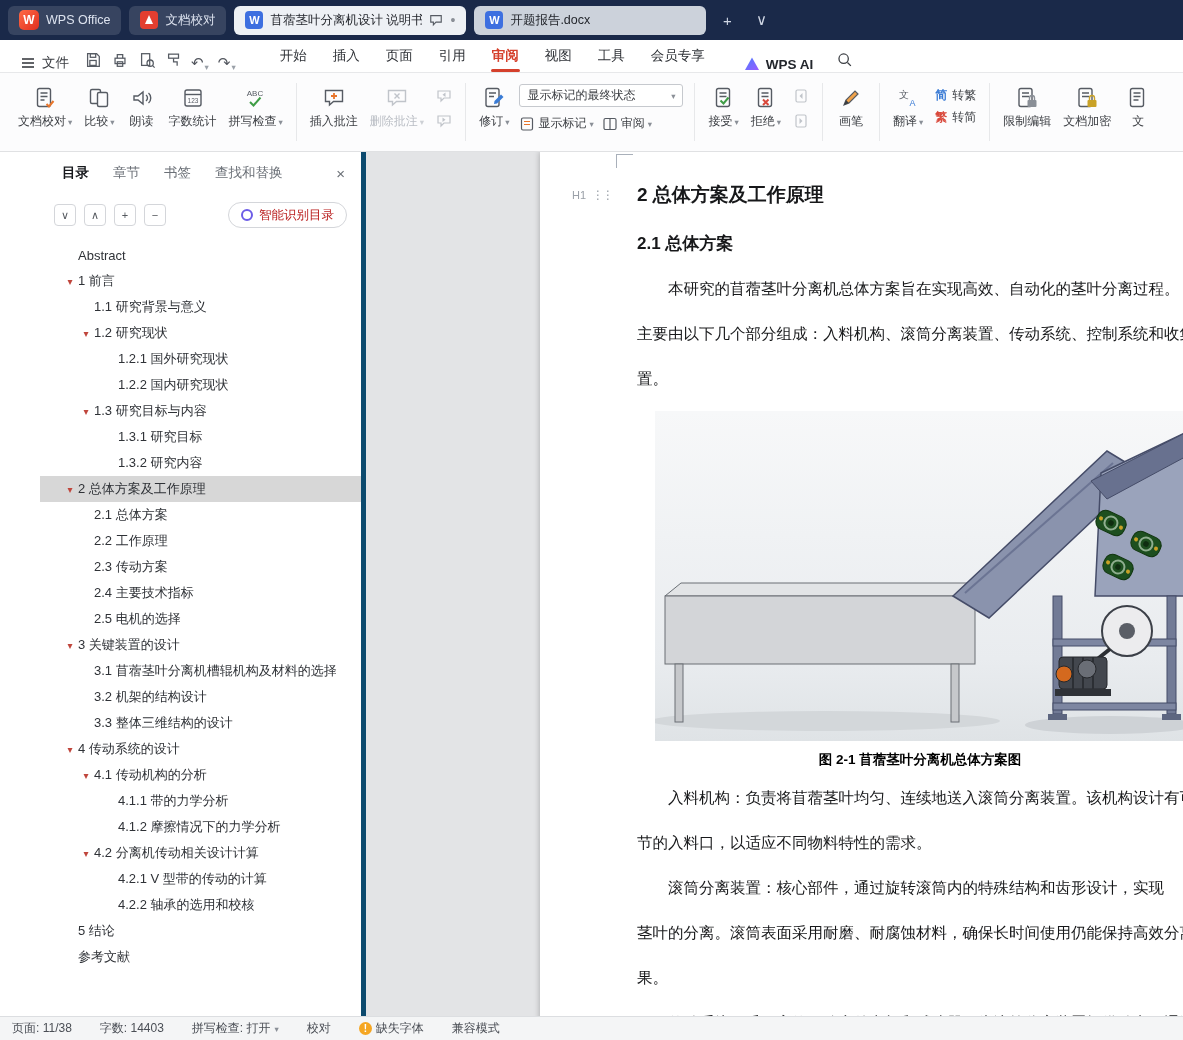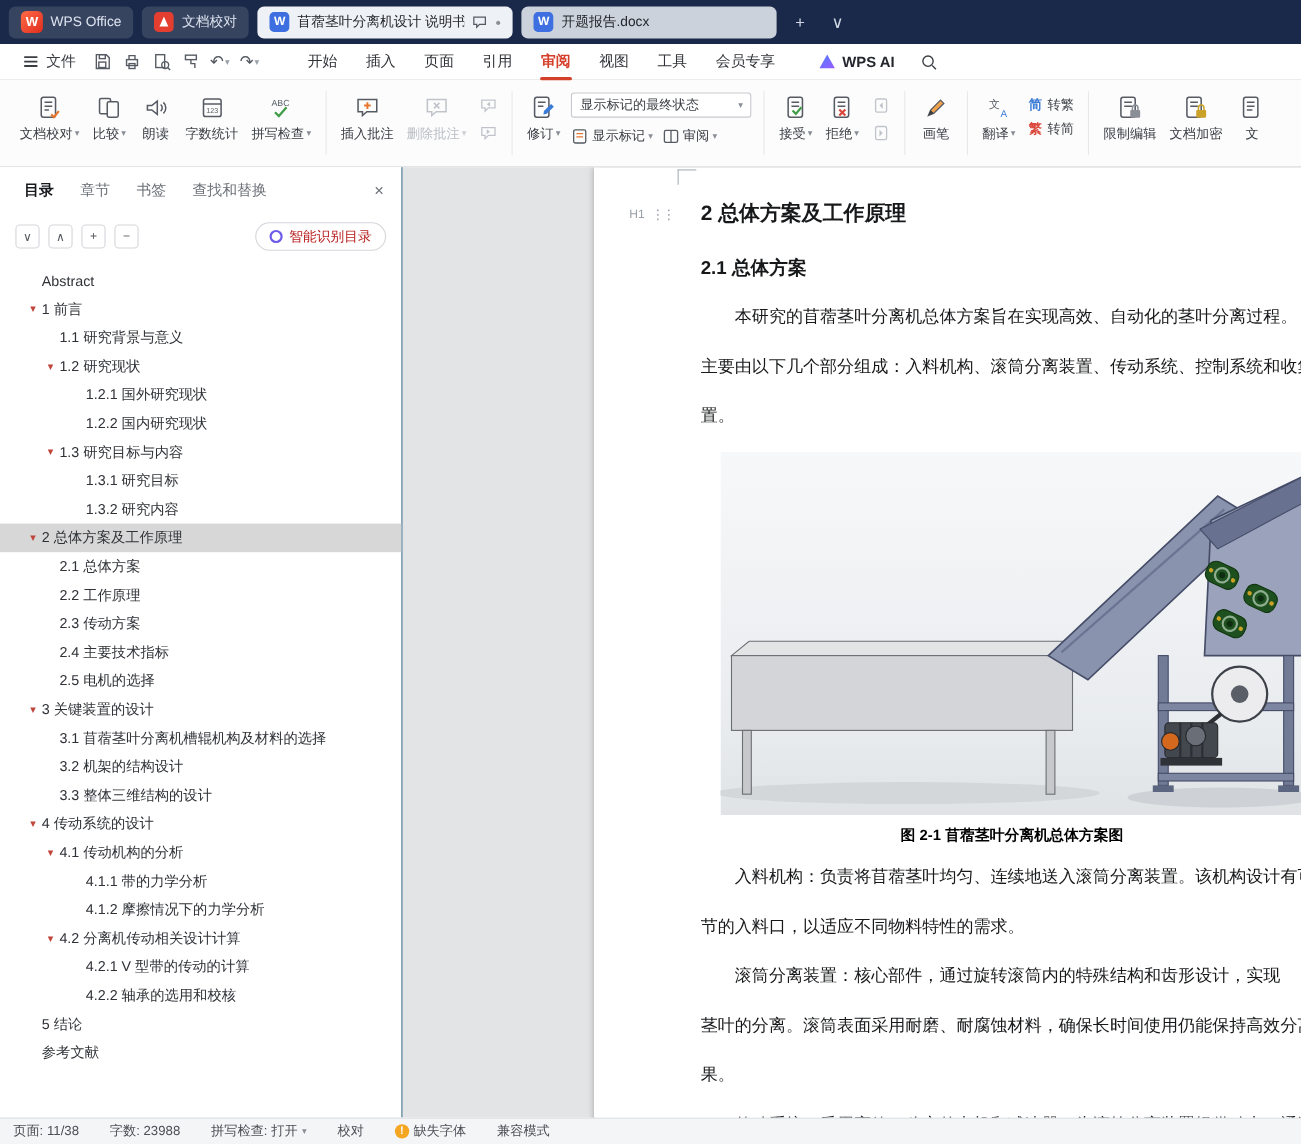--- a/index.html
+++ b/index.html
@@ -13,21 +13,21 @@
   .app-tab{background:rgba(255,255,255,.13);}
   .doc-tab{background:#ccd2db;color:#23262c;width:232px;}
   .doc-tab.active{background:#eef1f5;}
   .doc-tab .ttl{flex:1;white-space:nowrap;overflow:hidden;}
   .wps-logo{width:20px;height:20px;border-radius:5px;background:linear-gradient(135deg,#ff6a45,#e02e1f);color:#fff;font-weight:bold;font-size:12px;display:grid;place-items:center;}
   .wdoc{width:18px;height:18px;border-radius:4px;background:#3d6fe0;color:#fff;font-weight:bold;font-size:11px;display:grid;place-items:center;flex:none;}
   .tb-btn{width:26px;height:26px;border-radius:5px;color:#cfd6e4;display:grid;place-items:center;font-size:15px;flex:none;}
   .dot{color:#8a8f97;font-size:14px;}
 
   
-  .menubar{height:33px;background:#fff;border-bottom:1px solid #e7e8ea;display:flex;align-items:center;padding:0 10px;flex:none;}
+  .menubar{height:33px;background:#fff;border-bottom:1px solid #e7e8ea;display:flex;align-items:flex-end;padding:0 10px;flex:none;}
   .file-btn{display:flex;align-items:center;gap:6px;font-size:13.5px;color:#3a3d42;padding:0 10px;}
   .mb-ic{width:27px;height:25px;display:grid;place-items:center;border-radius:4px;}
   .undo{font-size:15px;color:#52565e;margin-left:4px;}
   .ddm{font-size:8.5px;color:#9aa0a8;margin:0 5px 0 1px;}
   .menus{display:flex;margin-left:26px;height:33px;}
   .menu-item{height:33px;display:flex;align-items:center;padding:0 13px;font-size:13.5px;color:#2f3237;position:relative;}
   .menu-item.active{color:#d5402c;font-weight:bold;}
   .menu-item.active::after{content:"";position:absolute;left:12px;right:12px;bottom:0;height:3px;background:#d5402c;border-radius:2px;}
   .wps-ai{display:flex;align-items:center;gap:6px;margin-left:26px;font-size:13.5px;font-weight:bold;color:#23262c;}
   .search-btn{margin-left:18px;width:26px;height:25px;display:grid;place-items:center;}
@@ -49,21 +49,21 @@
   .ic16{width:16px;height:16px;}
   .vstack{display:flex;flex-direction:column;gap:3px;margin:4px 3px 0;}
   .mini-sq{width:22px;height:22px;display:grid;place-items:center;border-radius:3px;}
   .conv{display:flex;flex-direction:column;gap:5px;margin:6px 6px 0;}
   .conv-row{display:flex;align-items:center;gap:5px;font-size:12px;color:#3a3d42;}
   .cv-ic{font-size:12px;font-weight:bold;}
   .cv-s{color:#3a7bd5;} .cv-t{color:#d9483b;}
 
   
   .main{flex:1;display:flex;min-height:0;}
-  .sidebar{width:366px;background:#fff;border-right:1px solid #0c4a6e;display:flex;flex-direction:column;flex:none;}
+  .sidebar{width:366px;background:#fff;border-right:5px solid #0c4a6e;display:flex;flex-direction:column;flex:none;padding-left:40px;}
   .sb-head{height:42px;display:flex;align-items:center;padding:0 16px 0 22px;}
   .sb-tabs{display:flex;gap:24px;flex:1;}
   .sb-tab{font-size:13.5px;color:#6b7077;}
   .sb-tab.active{color:#17191d;font-weight:bold;}
   .sb-close{color:#6b7077;font-size:15px;}
   .sb-tools{height:42px;display:flex;align-items:center;gap:8px;padding:0 14px;}
   .sq{width:22px;height:22px;border:1px solid #d4d6da;background:#fff;border-radius:4px;color:#55595f;font-size:11px;display:grid;place-items:center;}
   .smart{margin-left:auto;height:26px;border:1px solid #d4d6da;background:#fff;border-radius:13px;display:flex;align-items:center;gap:6px;padding:0 12px;font-size:12.5px;color:#b91c1c;}
   .ai-dot{width:12px;height:12px;border-radius:50%;border:2px solid #6c5ce7;}
   .toc{flex:1;overflow:hidden;padding-top:6px;}
@@ -726,21 +726,21 @@
 
               <div class="block line indent">传动系统：采用高效、稳定的电机和减速器，为滚筒分离装置提供动力。通过</div>
             </div>
         </div>
       </div>
     </section>
   </div>
 
   <div class="statusbar">
     <span>页面: 11/38</span>
-    <span>字数: 23988</span>
+    <span>字数: 14403</span>
     <span class="st-grp">
       <span>拼写检查: 打开</span>
       <span class="dd2">▾</span>
     </span>
     <span>校对</span>
     <span class="st-grp">
       <span class="warn-ic">!</span>
       <span>缺失字体</span>
     </span>
     <span>兼容模式</span>

